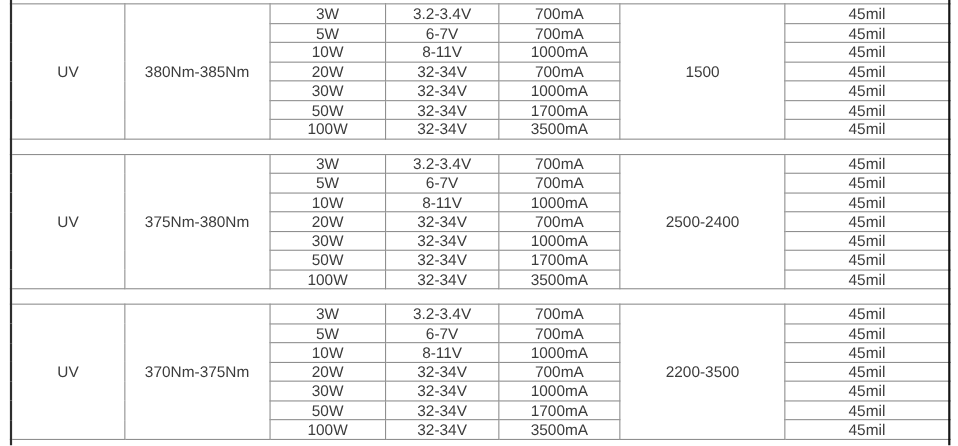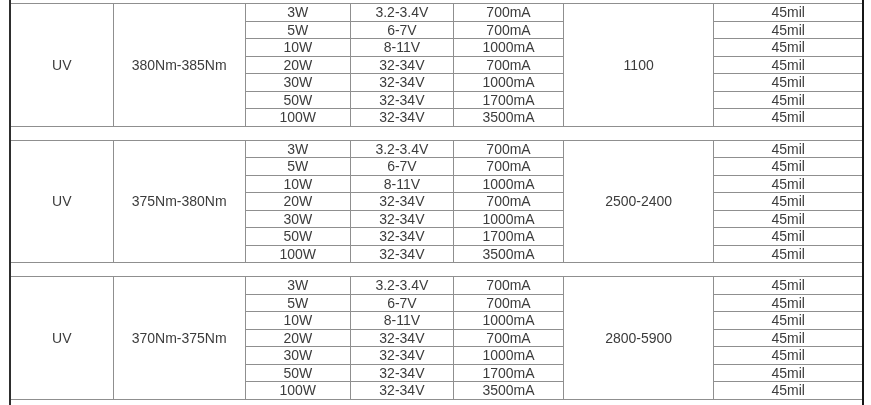--- a/index.html
+++ b/index.html
@@ -63,21 +63,21 @@
       <tr class="spacer spacer-top">
         <td colspan="7"></td>
       </tr>
 
     <tr>
           <td rowspan="7">UV</td>
           <td rowspan="7">380Nm-385Nm</td>
           <td>3W</td>
           <td>3.2-3.4V</td>
           <td>700mA</td>
-          <td rowspan="7">1100</td>
+          <td rowspan="7">1500</td>
           <td>45mil</td>
         </tr>
         <tr>
           <td>5W</td>
           <td>6-7V</td>
           <td>700mA</td>
           <td>45mil</td>
         </tr>
         <tr>
           <td>10W</td>
@@ -159,21 +159,21 @@
         </tr>
         <tr class="spacer">
           <td colspan="7"></td>
         </tr>
         <tr>
           <td rowspan="7">UV</td>
           <td rowspan="7">370Nm-375Nm</td>
           <td>3W</td>
           <td>3.2-3.4V</td>
           <td>700mA</td>
-          <td rowspan="7">2800-5900</td>
+          <td rowspan="7">2200-3500</td>
           <td>45mil</td>
         </tr>
         <tr>
           <td>5W</td>
           <td>6-7V</td>
           <td>700mA</td>
           <td>45mil</td>
         </tr>
         <tr>
           <td>10W</td>

